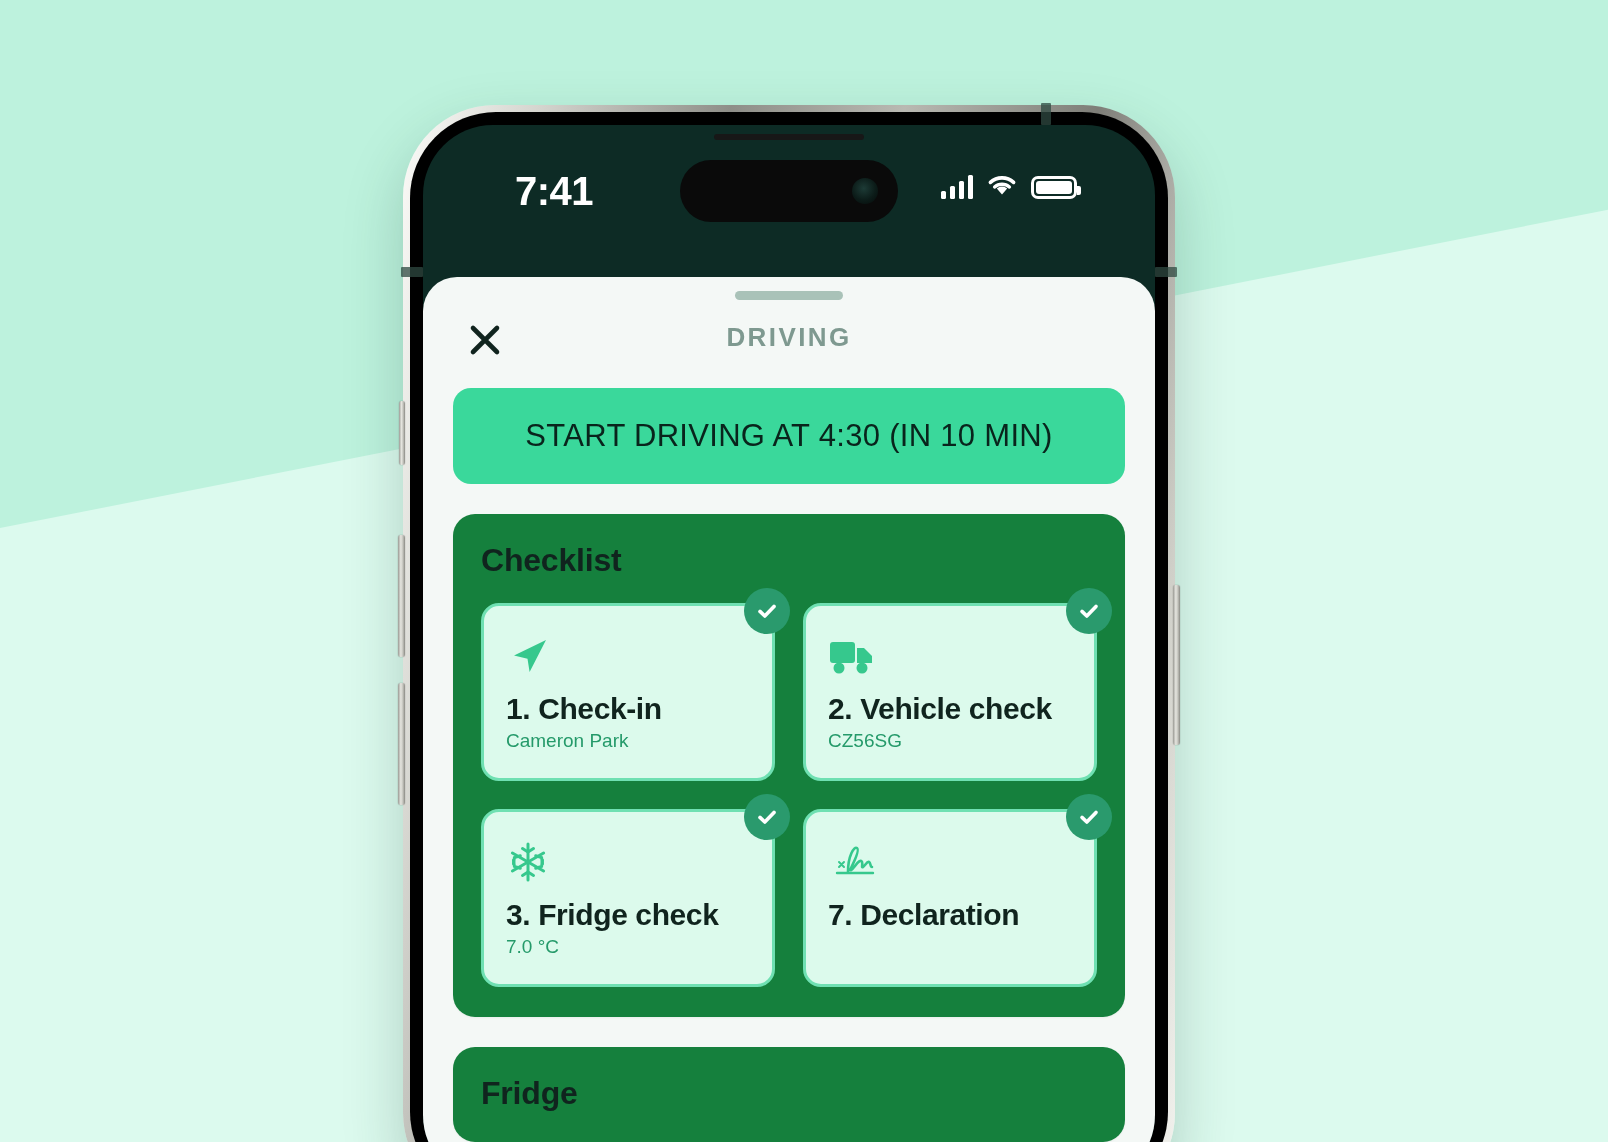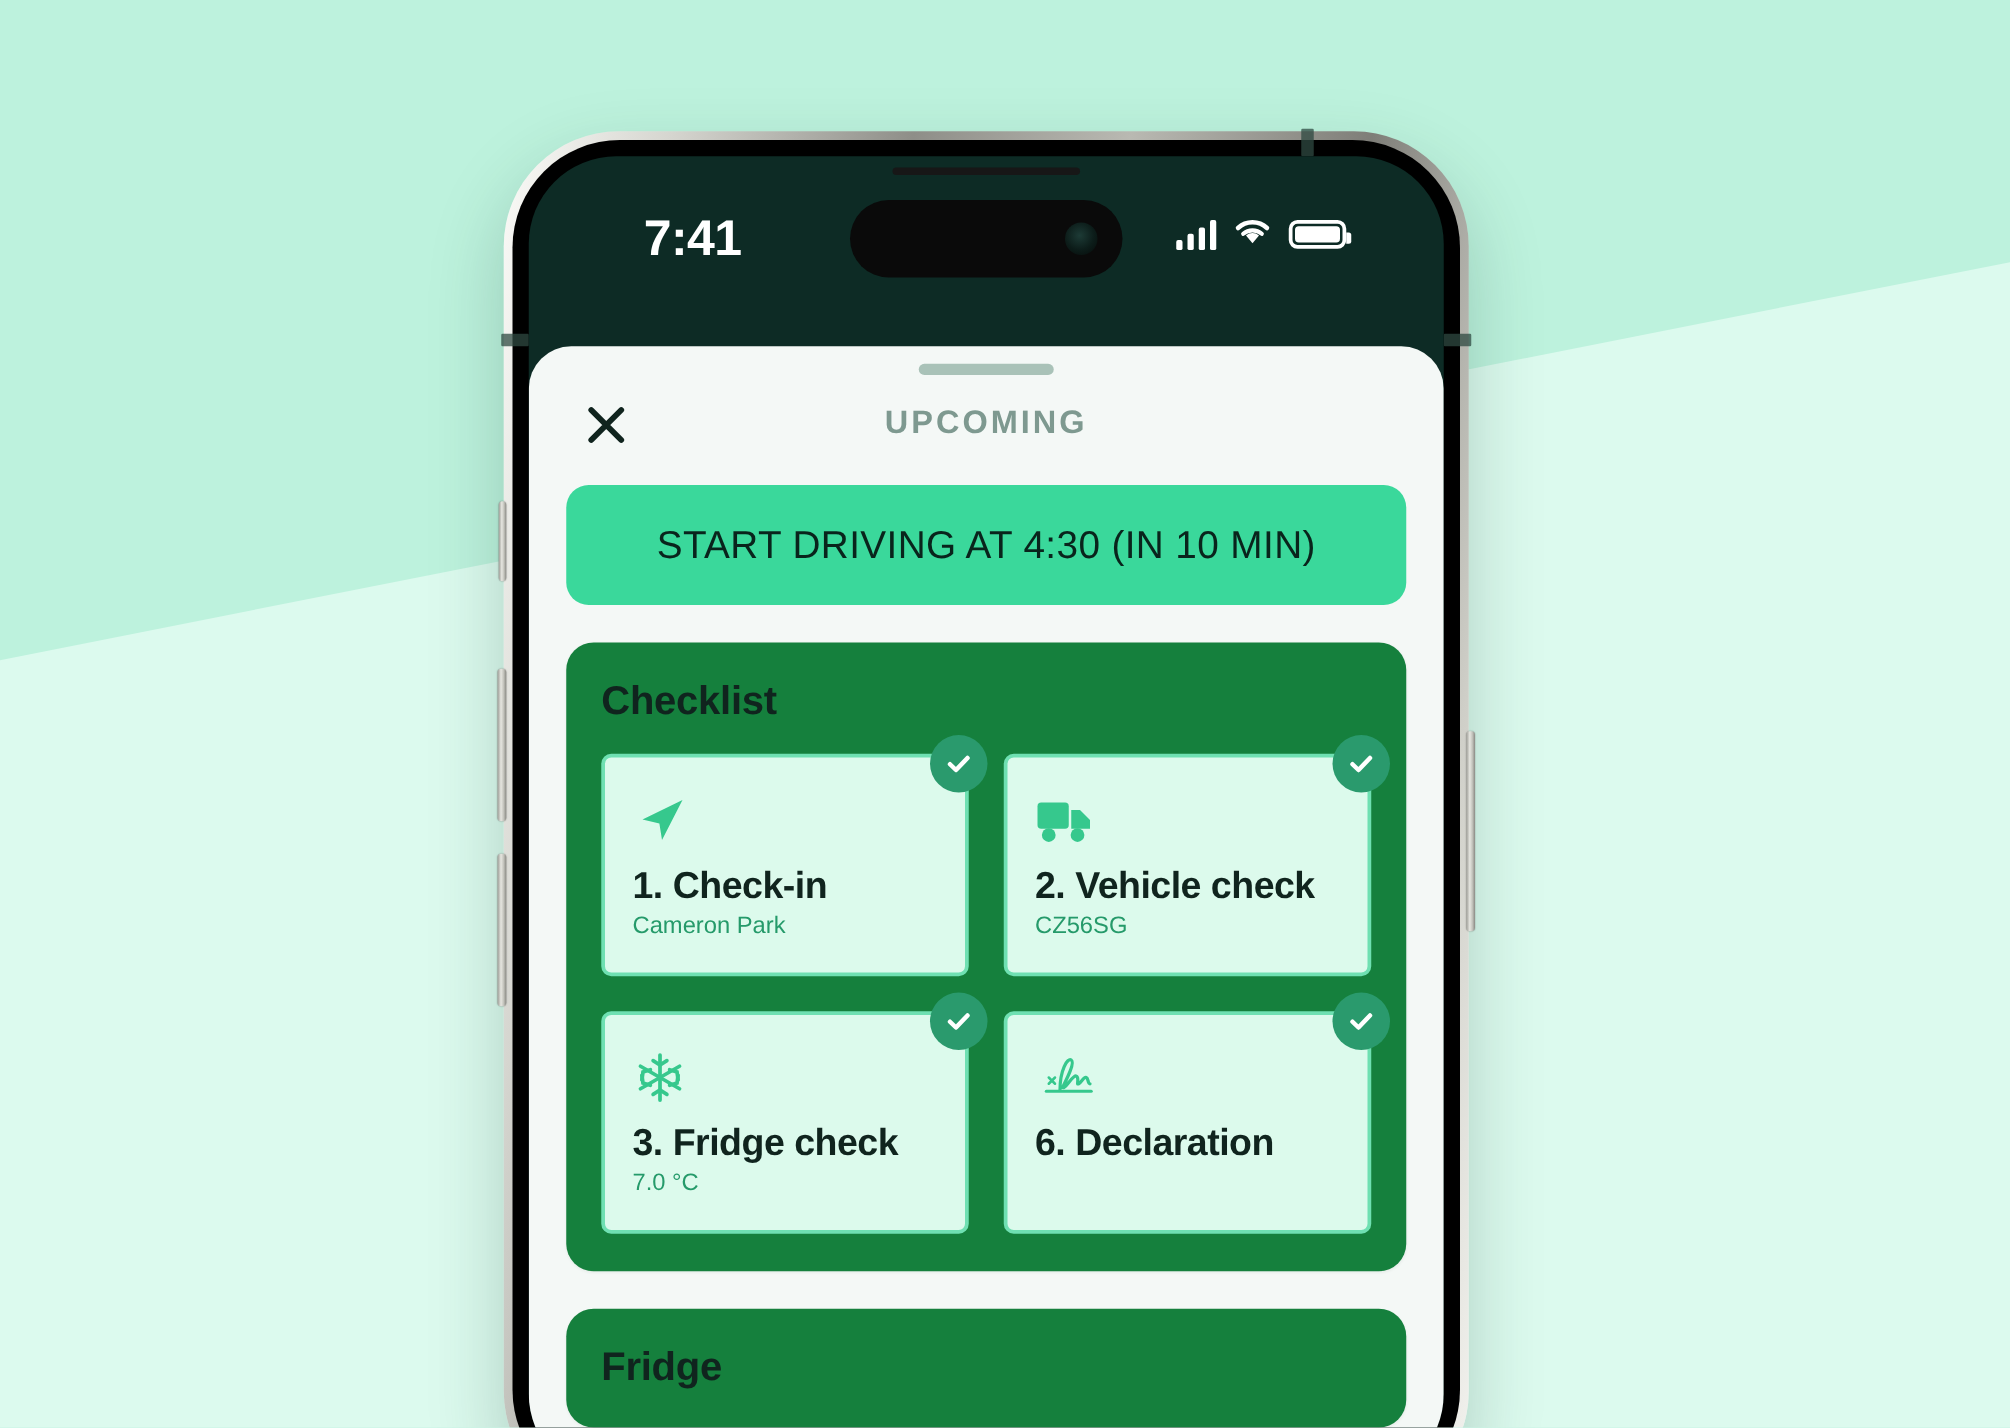--- a/index.html
+++ b/index.html
@@ -135,21 +135,21 @@
     box-shadow:0 1px 2px rgba(16,60,44,.05);
   }
   .card-title { font-size:32px; font-weight:700; color:#10241e; letter-spacing:-.2px; }
 
   .grid { display:grid; grid-template-columns:1fr 1fr; gap:28px; margin-top:24px; }
 
   .tile {
     position:relative;
     background:#dcfaec;
     border:3px solid #6fe0b2;
-    border-radius:8px;
+    border-radius:18px;
     padding:24px 22px 22px;
     min-height:178px;
   }
   .tile .badge {
     position:absolute; top:-18px; right:-18px;
     width:46px; height:46px; border-radius:50%;
     background:#2a9a6d;
     display:flex; align-items:center; justify-content:center;
   }
   .tile .tile-icon { height:52px; display:flex; align-items:center; color:#36c88d; }
@@ -213,21 +213,21 @@
       <div class="grabber"></div>
 
       <div class="sheet-head">
         <div class="close-btn">
           <span>
             <svg width="40" height="40" viewBox="0 0 40 40">
               <path d="M8 8 L32 32 M32 8 L8 32" stroke="#10241e" stroke-width="4.6" stroke-linecap="round"></path>
             </svg>
           </span>
         </div>
-        <div class="sheet-title">UPCOMING</div>
+        <div class="sheet-title">DRIVING</div>
       </div>
 
       <div class="sheet-body">
 
         <button class="cta">START DRIVING AT 4:30 (IN 10 MIN)</button>
 
         <div class="card">
           <div class="card-title">Checklist</div>
 
           <div class="grid">
@@ -294,21 +294,21 @@
                     <path d="M6 13.4 L10.8 18 L20 8.4" stroke="#fff" stroke-width="3.6" fill="none" stroke-linecap="round" stroke-linejoin="round"></path>
                   </svg>
               </div>
               <div class="tile-icon">
                 <svg width="50" height="40" viewBox="0 0 50 40" stroke="#36c88d" fill="none" stroke-linecap="round">
                   <path d="M11 20 L16 25 M16 20 L11 25" stroke-width="2"></path>
                   <path d="M20 30 C20 14 26 4 29 6 C32 8 26 20 23 26 C21 30 24 28 27 24 C30 20 33 17 34 20 C35 23 33 26 35 25 C37 24 39 19 41 20 C43 21 42 25 44 25" stroke-width="2.6"></path>
                   <path d="M9 31 H45" stroke-width="2.4"></path>
                 </svg>
               </div>
-              <div class="tile-name">6. Declaration</div>
+              <div class="tile-name">7. Declaration</div>
             </div>
 
           </div>
         </div>
 
         <div class="card">
           <div class="card-title">Fridge</div>
 
         </div>
 

